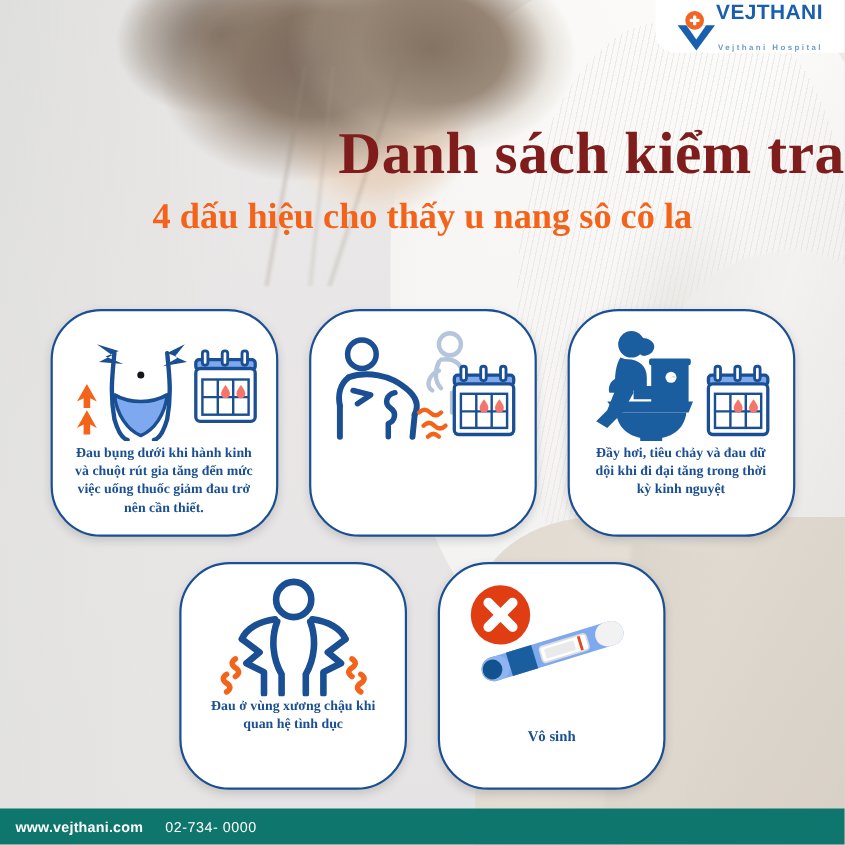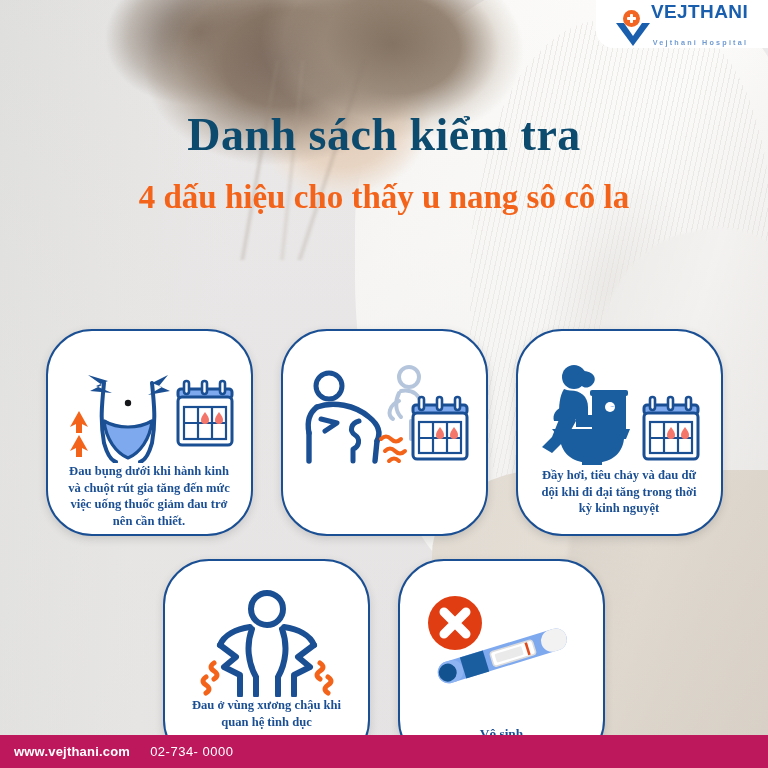--- a/index.html
+++ b/index.html
@@ -186,26 +186,26 @@
   .logo-sub {
     font-family: "Liberation Sans", sans-serif;
     font-size: 7.2px; font-weight: 700; letter-spacing: 2.2px;
     color: #6f9bd1; margin-top: 18px; text-align: right;
   }
 
   
   .title {
     position: absolute;
     left: 0; right: 0; top: 112px;
-    text-align: center;
+    text-align: right;
     font-family: "Liberation Serif", serif;
     font-weight: 700;
-    font-size: 46px;
+    font-size: 54px;
     line-height: 1;
-    color: #0c4a6e;
+    color: #7f1d1d;
     letter-spacing: 0.5px;
   }
   .subtitle {
     position: absolute;
     left: 0; right: 0; top: 181px;
     text-align: center;
     font-family: "Liberation Serif", serif;
     font-weight: 700;
     font-size: 33px;
     line-height: 1;
@@ -227,22 +227,21 @@
     width: 207px;
     height: 207px;
     background: #ffffff;
     border: 2px solid #1b4f93;
     border-radius: 46px;
     box-shadow: 0 3px 8px rgba(60,60,60,0.18);
     display: flex;
     flex-direction: column;
     align-items: center;
     box-sizing: border-box;
-    padding: 28px 10px 10px;
-    margin-top: 48px;
+    padding: 12px 10px 10px;
   }
   .card-icon {
     height: 108px;
     width: 100%;
     display: flex;
     align-items: center;
     justify-content: center;
   }
   .card-text {
     font-family: "Liberation Serif", serif;
@@ -253,21 +252,21 @@
     text-align: center;
     padding: 0 6px;
   }
   .card-text.single { padding-top: 28px; font-size: 13.4px; }
 
   
   .footer {
     position: absolute;
     left: 0; bottom: 0;
     width: 768px; height: 33px;
-    background: #be185d;
+    background: #0f766e;
     display: flex;
     align-items: center;
   }
   .footer-url {
     font-family: "Liberation Sans", sans-serif;
     font-size: 13px; font-weight: 700; color: #ffffff;
     margin-left: 14px; letter-spacing: 0.2px;
   }
   .footer-phone {
     font-family: "Liberation Sans", sans-serif;

